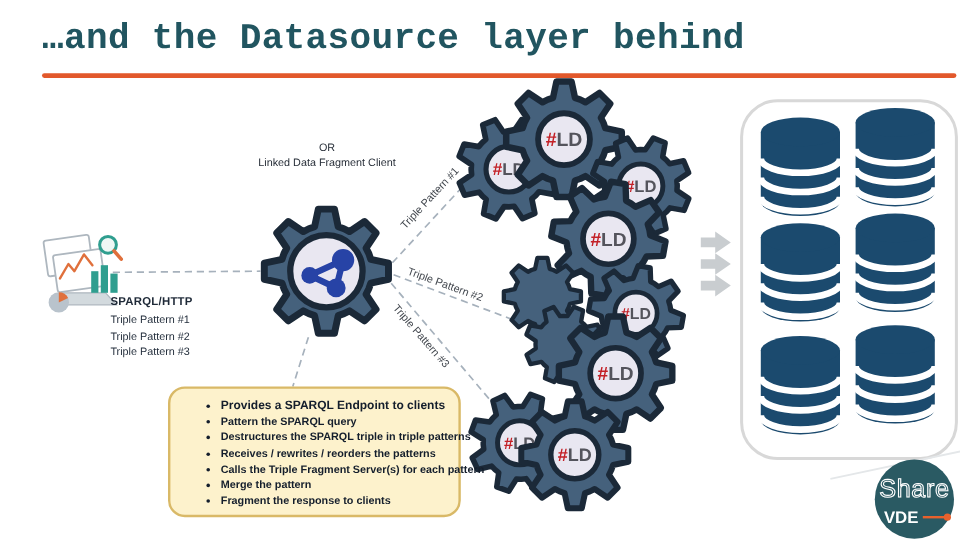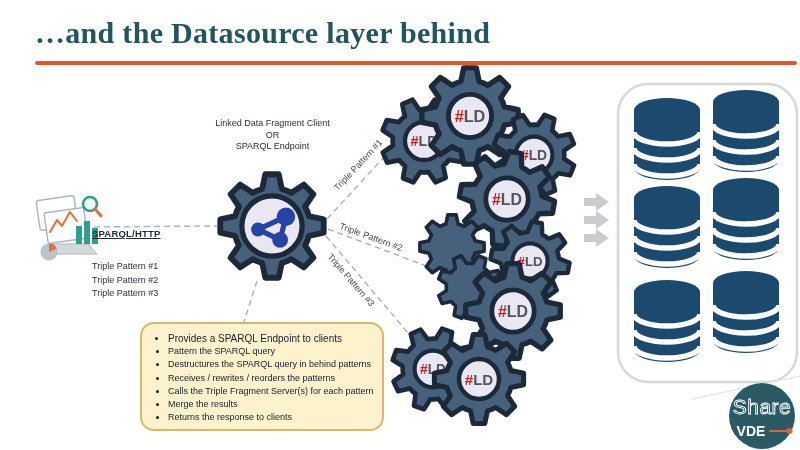--- a/index.html
+++ b/index.html
@@ -1,36 +1,36 @@
 <!DOCTYPE html>
 <html><head>
 <meta charset="utf-8">
 <style>
   html,body{margin:0;padding:0;background:#fff;}
   .slide{position:relative;width:800px;height:450px;overflow:hidden;background:#ffffff;
          font-family:"Liberation Sans",sans-serif;}
-  .title{position:absolute;left:35px;top:16px;font-family:Liberation Serif, serif;
+  .title{position:absolute;left:35px;top:16px;font-family:Liberation Mono, monospace;
          font-size:30px;font-weight:700;color:#215560;letter-spacing:.3px;white-space:nowrap;}
   .title-rule{position:absolute;left:35px;top:61px;width:762px;height:4px;background:#e2582b;border-radius:2px;}
   .diagram{position:absolute;left:0;top:0;}
 
   
   .lbl{position:absolute;color:#272e38;}
   .client-label{left:190px;top:118px;width:165px;text-align:center;font-size:9px;line-height:11.5px;}
-  .sparql-http{left:92px;top:228px;font-size:9.5px;font-weight:600;letter-spacing:.2px;color:#1f2a38;text-decoration:underline;}
+  .sparql-http{left:92px;top:246px;font-size:9.5px;font-weight:600;letter-spacing:.2px;color:#1f2a38;}
   .patterns{left:92px;top:260px;font-size:9px;line-height:13.5px;color:#1f2a38;}
   .edge-label{position:absolute;font-size:9px;color:#41464d;white-space:nowrap;}
   .edge-1{left:325px;top:160px;transform:rotate(-47deg);}
   .edge-2{left:338px;top:232px;transform:rotate(20deg);}
   .edge-3{left:318px;top:275px;transform:rotate(49deg);}
 
   
   .notes{position:absolute;left:140px;top:322px;width:244px;height:109px;box-sizing:border-box;
          background:#fdf2cc;border:2.5px solid #d9b967;border-radius:14px;}
-  .notes ul{margin:8px 0 0 0;padding:0 0 0 26px;}
+  .notes ul{margin:8px 0 0 16px;padding:0 0 0 26px;font-weight:bold;}
   .notes li{font-size:9px;line-height:13.2px;color:#141e2c;white-space:nowrap;}
   .notes li:first-child{font-size:10px;}
 
   
   .gear-body{fill:#45617c;stroke:#1b2938;stroke-width:5;stroke-linejoin:round;}
   .gear-hub{fill:#e9e7f1;stroke:#1b2938;stroke-width:4.5;}
   .gear-label{font-family:"Liberation Sans",sans-serif;font-weight:bold;font-size:15px;text-anchor:middle;}
   .gear-label .hash{fill:#c32026;}
   .gear-label .ld{fill:#54545c;}
   .dash{stroke:#a6b1bc;stroke-width:1.4;stroke-dasharray:6 4;fill:none;}
@@ -174,42 +174,41 @@
       <line x1="692" y1="399" x2="806" y2="375" stroke="#e4e7e9" stroke-width="1.5"></line>
       <circle cx="762" cy="416" r="33" fill="#2a5a63"></circle>
       <text class="logo-share" x="762" y="414">Share</text>
       <text class="logo-vde" x="751" y="436">VDE</text>
       <line x1="769" y1="431" x2="789" y2="431" stroke="#e8612c" stroke-width="2"></line>
       <circle cx="789.5" cy="431" r="3" fill="#e8612c"></circle>
     </g>
   </svg>
 
   <div class="lbl client-label">
+    <div>OR</div>
     <div>Linked Data Fragment Client</div>
-    <div>OR</div>
-    <div>SPARQL Endpoint</div>
   </div>
 
   <div class="lbl sparql-http">SPARQL/HTTP</div>
 
   <div class="lbl patterns">
     <div>Triple Pattern #1</div>
     <div>Triple Pattern #2</div>
     <div>Triple Pattern #3</div>
   </div>
 
   <div class="edge-label edge-1">Triple Pattern #1</div>
   <div class="edge-label edge-2">Triple Pattern #2</div>
   <div class="edge-label edge-3">Triple Pattern #3</div>
 
   <div class="notes">
     <ul>
       <li>Provides a SPARQL Endpoint to clients</li>
       <li>Pattern the SPARQL query</li>
-      <li>Destructures the SPARQL query in behind patterns</li>
+      <li>Destructures the SPARQL triple in triple patterns</li>
       <li>Receives / rewrites / reorders the patterns</li>
       <li>Calls the Triple Fragment Server(s) for each pattern</li>
-      <li>Merge the results</li>
-      <li>Returns the response to clients</li>
+      <li>Merge the pattern</li>
+      <li>Fragment the response to clients</li>
     </ul>
   </div>
 
 </div>
 
 </body></html>

